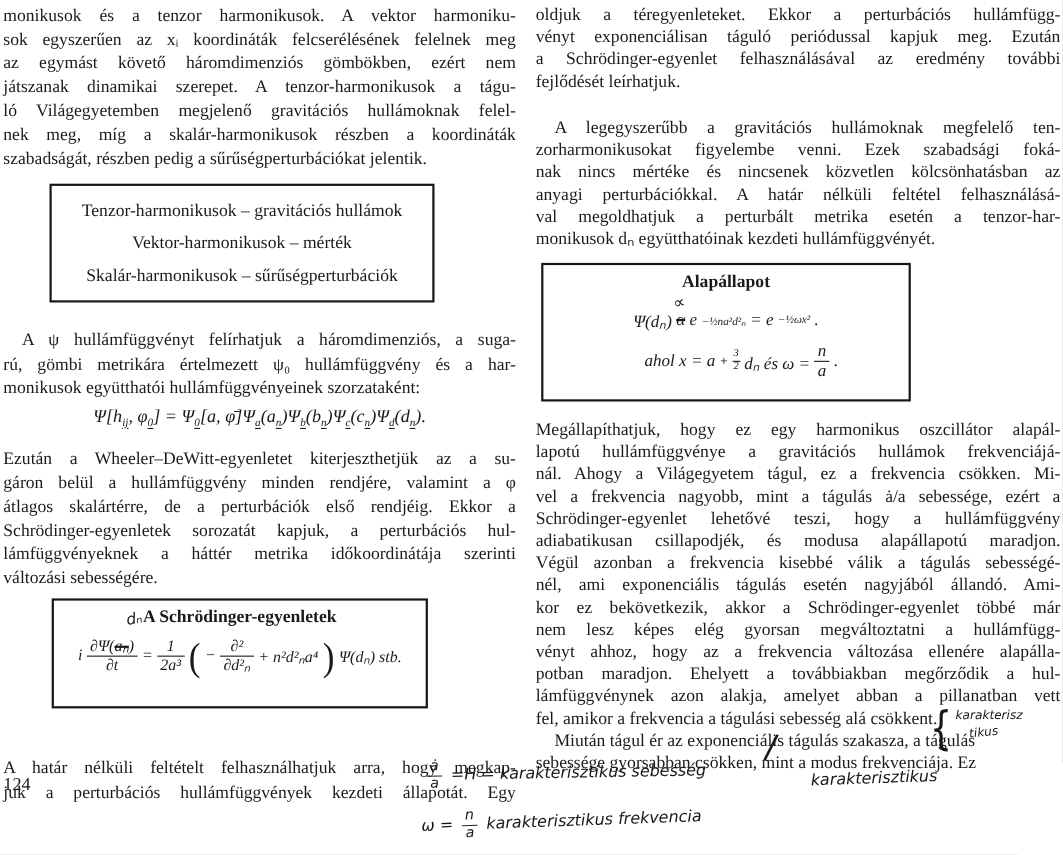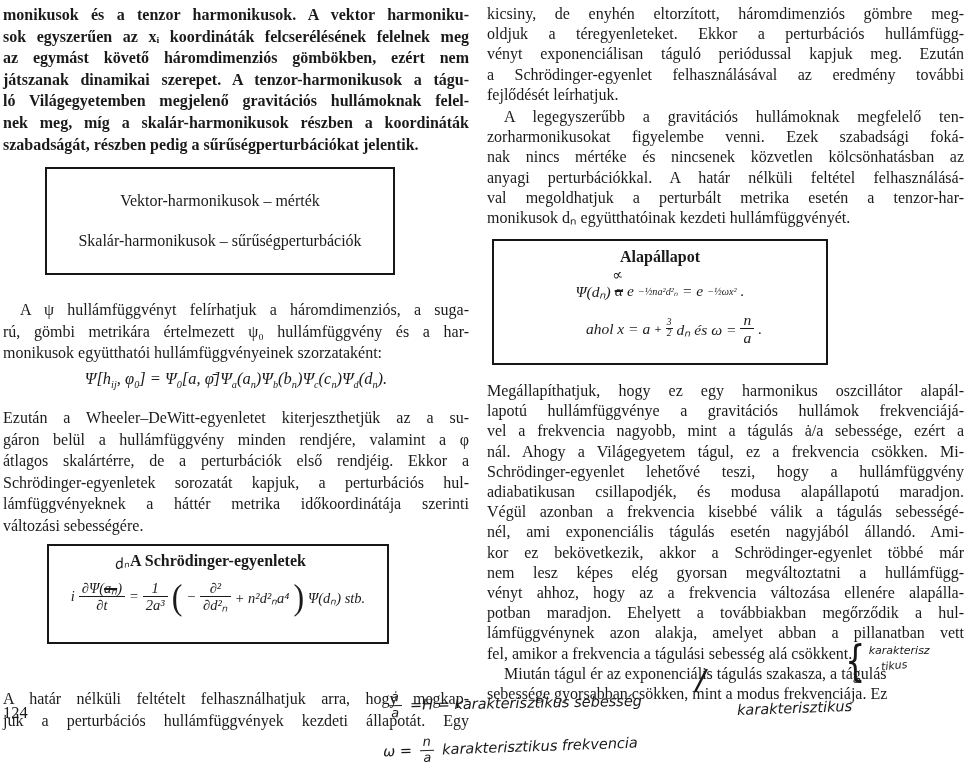--- a/index.html
+++ b/index.html
@@ -23,21 +23,21 @@
   #box1 .tline{text-align:center;text-align-last:center;}
 
   .box-title{text-align:center;font-weight:bold;font-size:16px;}
   .eqrow{display:flex;align-items:center;justify-content:center;font-style:italic;}
   .eqrow > *{margin:0 2px;}
 
   .frac{display:inline-flex;flex-direction:column;text-align:center;vertical-align:middle;line-height:1.12;}
   .frac .num{display:block;border-bottom:1.4px solid #1a1a1a;padding:0 3px;}
   .frac .den{display:block;padding:0 3px;}
 
-  .sb{font-size:0.62em;vertical-align:-0.35em;}
+  .sb{font-size:0.62em;vertical-align:-0.35em;text-decoration:underline;}
   .sp{font-size:0.66em;vertical-align:0.55em;}
   .it{font-style:italic;}
   .strk{text-decoration:line-through;text-decoration-thickness:1.8px;}
   .bigparen{font-size:32px;font-style:normal;font-weight:400;transform:scaleY(1.12);line-height:0;}
 
   .hwp{font-family:"DejaVu Sans", sans-serif;font-style:italic;color:#181818;}
 
   #eq-main{font-size:16.5px;text-align:center;font-style:italic;}
 
   #box2{padding-top:6px;}
@@ -66,31 +66,32 @@
   #margin-note{display:flex;align-items:flex-start;}
   #margin-note .brace{font-size:42px;line-height:0.85;font-style:normal;transform:scaleX(0.75);}
   .mn-lines{display:flex;flex-direction:column;font-size:11px;line-height:1.3;}
   .mn2{margin-left:12px;transform:rotate(-6deg);}
 </style>
 </head>
 <body>
 
 <div class="page">
 
-  <div class="blk para lc" id="lc-p1" style="left:3px;top:4px;width:466px;font-weight:bold;">
+  <div class="blk para lc" id="lc-p1" style="left:3px;top:4px;width:466px;">
       <div class="tline">monikusok és a tenzor harmonikusok. A vektor harmoniku-</div>
       <div class="tline">sok egyszerűen az xᵢ koordináták felcserélésének felelnek meg</div>
       <div class="tline">az egymást követő háromdimenziós gömbökben, ezért nem</div>
       <div class="tline">játszanak dinamikai szerepet. A tenzor-harmonikusok a tágu-</div>
       <div class="tline">ló Világegyetemben megjelenő gravitációs hullámoknak felel-</div>
       <div class="tline">nek meg, míg a skalár-harmonikusok részben a koordináták</div>
       <div class="tline">szabadságát, részben pedig a sűrűségperturbációkat jelentik.</div>
     </div>
 
   <div class="box blk" id="box1" style="left:45px;top:167px;width:350px;height:108px;">
+      <div class="tline">Tenzor-harmonikusok – gravitációs hullámok</div>
       <div class="tline">Vektor-harmonikusok – mérték</div>
       <div class="tline">Skalár-harmonikusok – sűrűségperturbációk</div>
     </div>
 
   <div class="blk para lc ind" id="lc-p2" style="left:3px;top:299px;width:466px;">
       <div class="tline">A ψ hullámfüggvényt felírhatjuk a háromdimenziós, a suga-</div>
       <div class="tline">rú, gömbi metrikára értelmezett ψ₀ hullámfüggvény és a har-</div>
       <div class="tline">monikusok együtthatói hullámfüggvényeinek szorzataként:</div>
     </div>
 
@@ -132,21 +133,20 @@
   </div>
 
   <div class="blk para lc jall" id="lc-p4" style="left:3px;top:660px;width:466px;margin-top:28px;">
       <div class="tline">A határ nélküli feltételt felhasználhatjuk arra, hogy megkap-</div>
       <div class="tline">juk a perturbációs hullámfüggvények kezdeti állapotát. Egy</div>
     </div>
 
   <div class="blk" id="pgnum" style="left:3px;top:703px;width:466px;">124</div>
 
   <div class="blk para rc" id="rc-p1" style="left:487px;top:4px;width:477px;">
-      <div class="tline">kicsiny, de enyhén eltorzított, háromdimenziós gömbre meg-</div>
       <div class="tline">oldjuk a téregyenleteket. Ekkor a perturbációs hullámfügg-</div>
       <div class="tline">vényt exponenciálisan táguló periódussal kapjuk meg. Ezután</div>
       <div class="tline">a Schrödinger-egyenlet felhasználásával az eredmény további</div>
       <div class="tline">fejlődését leírhatjuk.</div>
     </div>
 
   <div class="blk para rc ind" id="rc-p2" style="left:487px;top:107px;width:477px;">
       <div class="tline">A legegyszerűbb a gravitációs hullámoknak megfelelő ten-</div>
       <div class="tline">zorharmonikusokat figyelembe venni. Ezek szabadsági foká-</div>
       <div class="tline">nak nincs mértéke és nincsenek közvetlen kölcsönhatásban az</div>
@@ -181,22 +181,22 @@
         <span class="num">n</span>
         <span class="den">a</span>
       </span>
       <span>.</span>
     </div>
   </div>
 
   <div class="blk para rc" id="rc-p3" style="left:487px;top:381px;width:477px;">
       <div class="tline">Megállapíthatjuk, hogy ez egy harmonikus oszcillátor alapál-</div>
       <div class="tline">lapotú hullámfüggvénye a gravitációs hullámok frekvenciájá-</div>
+      <div class="tline">nál. Ahogy a Világegyetem tágul, ez a frekvencia csökken. Mi-</div>
       <div class="tline">vel a frekvencia nagyobb, mint a tágulás ȧ/a sebessége, ezért a</div>
-      <div class="tline">nál. Ahogy a Világegyetem tágul, ez a frekvencia csökken. Mi-</div>
       <div class="tline">Schrödinger-egyenlet lehetővé teszi, hogy a hullámfüggvény</div>
       <div class="tline">adiabatikusan csillapodjék, és modusa alapállapotú maradjon.</div>
       <div class="tline">Végül azonban a frekvencia kisebbé válik a tágulás sebességé-</div>
       <div class="tline">nél, ami exponenciális tágulás esetén nagyjából állandó. Ami-</div>
       <div class="tline">kor ez bekövetkezik, akkor a Schrödinger-egyenlet többé már</div>
       <div class="tline">nem lesz képes elég gyorsan megváltoztatni a hullámfügg-</div>
       <div class="tline">vényt ahhoz, hogy az a frekvencia változása ellenére alapálla-</div>
       <div class="tline">potban maradjon. Ehelyett a továbbiakban megőrződik a hul-</div>
       <div class="tline">lámfüggvénynek azon alakja, amelyet abban a pillanatban vett</div>
       <div class="tline">fel, amikor a frekvencia a tágulási sebesség alá csökkent.</div>

